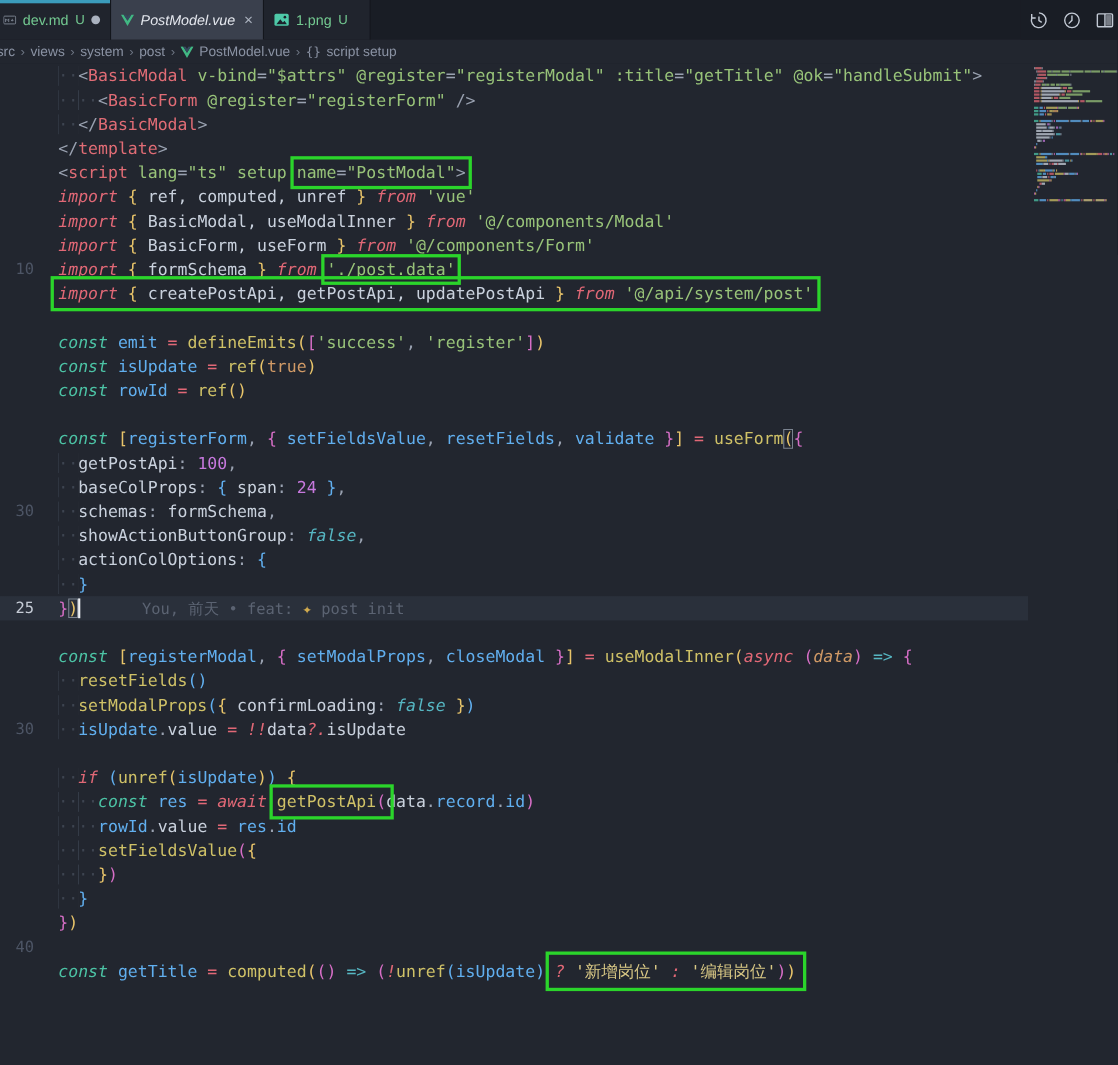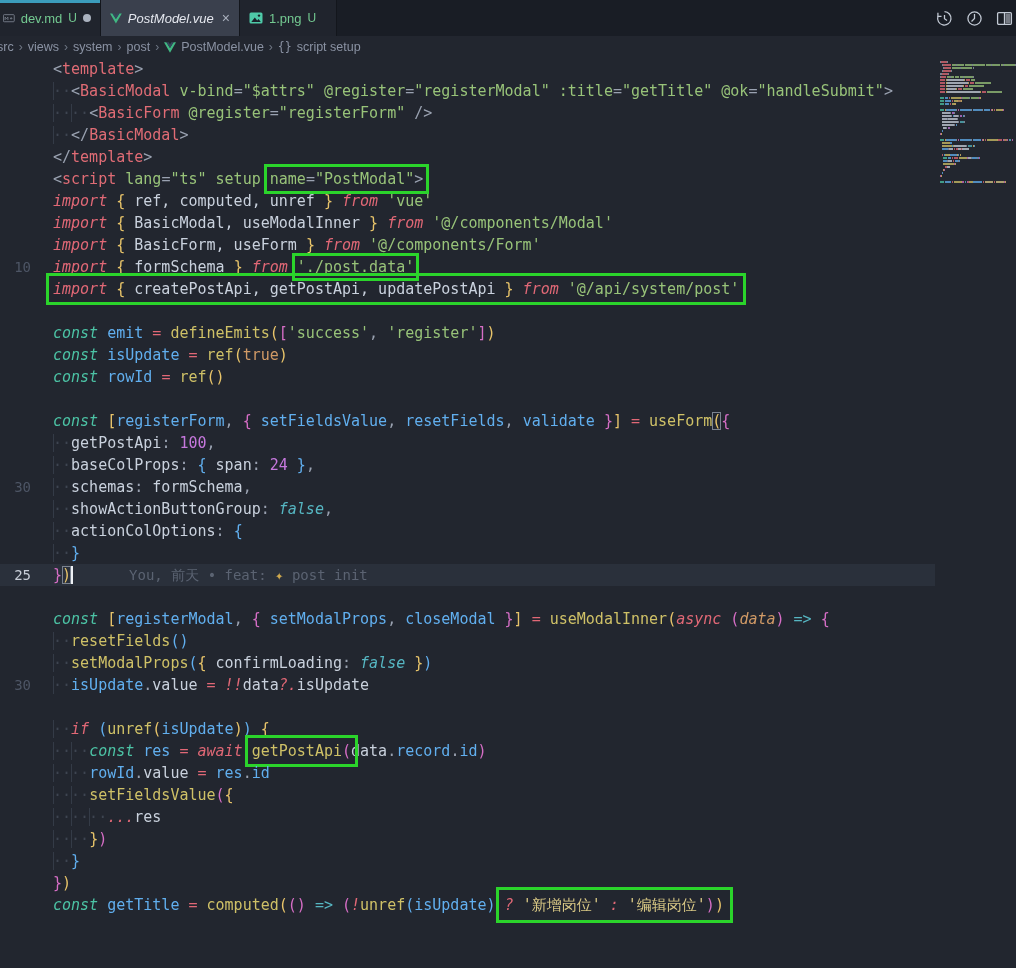--- a/index.html
+++ b/index.html
@@ -120,21 +120,20 @@
       <polygon points="3,0 5.8,0 7.5,2.7 9.2,0 12,0 7.5,7" fill="#35495e"></polygon>
     </svg>
     <span>PostModel.vue</span>
       <span class="sep">›</span>
     <span class="bc-sym">{}</span>
     <span>script setup</span>
   </div>
 
   <div class="editor">
     <div id="code">
-        <div class="row"><div class="ln"></div><div class="code"><span style="color: rgb(154, 162, 177);">&lt;</span><span style="color: rgb(224, 108, 117);">template</span><span style="color: rgb(154, 162, 177);">&gt;</span></div></div>
         <div class="row"><div class="ln"></div><div class="code"><span class="ws">··</span><span style="color: rgb(154, 162, 177);">&lt;</span><span style="color: rgb(224, 108, 117);">BasicModal</span><span style="color: rgb(201, 209, 221);"> </span><span style="color: rgb(152, 195, 121);">v-bind</span><span style="color: rgb(154, 162, 177);">=</span><span style="color: rgb(152, 195, 121);">"$attrs"</span><span style="color: rgb(201, 209, 221);"> </span><span style="color: rgb(152, 195, 121);">@register</span><span style="color: rgb(154, 162, 177);">=</span><span style="color: rgb(152, 195, 121);">"registerModal"</span><span style="color: rgb(201, 209, 221);"> </span><span style="color: rgb(152, 195, 121);">:title</span><span style="color: rgb(154, 162, 177);">=</span><span style="color: rgb(152, 195, 121);">"getTitle"</span><span style="color: rgb(201, 209, 221);"> </span><span style="color: rgb(152, 195, 121);">@ok</span><span style="color: rgb(154, 162, 177);">=</span><span style="color: rgb(152, 195, 121);">"handleSubmit"</span><span style="color: rgb(154, 162, 177);">&gt;</span></div></div>
         <div class="row"><div class="ln"></div><div class="code"><span class="ws">····</span><span style="color: rgb(154, 162, 177);">&lt;</span><span style="color: rgb(224, 108, 117);">BasicForm</span><span style="color: rgb(201, 209, 221);"> </span><span style="color: rgb(152, 195, 121);">@register</span><span style="color: rgb(154, 162, 177);">=</span><span style="color: rgb(152, 195, 121);">"registerForm"</span><span style="color: rgb(201, 209, 221);"> </span><span style="color: rgb(154, 162, 177);">/&gt;</span></div></div>
         <div class="row"><div class="ln"></div><div class="code"><span class="ws">··</span><span style="color: rgb(154, 162, 177);">&lt;/</span><span style="color: rgb(224, 108, 117);">BasicModal</span><span style="color: rgb(154, 162, 177);">&gt;</span></div></div>
         <div class="row"><div class="ln"></div><div class="code"><span style="color: rgb(154, 162, 177);">&lt;/</span><span style="color: rgb(224, 108, 117);">template</span><span style="color: rgb(154, 162, 177);">&gt;</span></div></div>
         <div class="row"><div class="ln"></div><div class="code"><span style="color: rgb(154, 162, 177);">&lt;</span><span style="color: rgb(224, 108, 117);">script</span><span style="color: rgb(201, 209, 221);"> </span><span style="color: rgb(152, 195, 121);">lang</span><span style="color: rgb(154, 162, 177);">=</span><span style="color: rgb(152, 195, 121);">"ts"</span><span style="color: rgb(201, 209, 221);"> </span><span style="color: rgb(152, 195, 121);">setup</span><span style="color: rgb(201, 209, 221);"> </span><span class="anno a1"><span style="color: rgb(152, 195, 121);">name</span><span style="color: rgb(154, 162, 177);">=</span><span style="color: rgb(152, 195, 121);">"PostModal"</span><span style="color: rgb(154, 162, 177);">&gt;</span></span></div></div>
         <div class="row"><div class="ln"></div><div class="code"><span class="it" style="color: rgb(225, 104, 118);">import</span><span style="color: rgb(201, 209, 221);"> </span><span style="color: rgb(232, 196, 106);">{</span><span style="color: rgb(201, 209, 221);"> ref, computed, unref </span><span style="color: rgb(232, 196, 106);">}</span><span style="color: rgb(201, 209, 221);"> </span><span class="it" style="color: rgb(225, 104, 118);">from</span><span style="color: rgb(201, 209, 221);"> </span><span style="color: rgb(152, 195, 121);">'vue'</span></div></div>
         <div class="row"><div class="ln"></div><div class="code"><span class="it" style="color: rgb(225, 104, 118);">import</span><span style="color: rgb(201, 209, 221);"> </span><span style="color: rgb(232, 196, 106);">{</span><span style="color: rgb(201, 209, 221);"> BasicModal, useModalInner </span><span style="color: rgb(232, 196, 106);">}</span><span style="color: rgb(201, 209, 221);"> </span><span class="it" style="color: rgb(225, 104, 118);">from</span><span style="color: rgb(201, 209, 221);"> </span><span style="color: rgb(152, 195, 121);">'@/components/Modal'</span></div></div>
         <div class="row"><div class="ln"></div><div class="code"><span class="it" style="color: rgb(225, 104, 118);">import</span><span style="color: rgb(201, 209, 221);"> </span><span style="color: rgb(232, 196, 106);">{</span><span style="color: rgb(201, 209, 221);"> BasicForm, useForm </span><span style="color: rgb(232, 196, 106);">}</span><span style="color: rgb(201, 209, 221);"> </span><span class="it" style="color: rgb(225, 104, 118);">from</span><span style="color: rgb(201, 209, 221);"> </span><span style="color: rgb(152, 195, 121);">'@/components/Form'</span></div></div>
         <div class="row"><div class="ln">10</div><div class="code"><span class="it" style="color: rgb(225, 104, 118);">import</span><span style="color: rgb(201, 209, 221);"> </span><span style="color: rgb(232, 196, 106);">{</span><span style="color: rgb(201, 209, 221);"> formSchema </span><span style="color: rgb(232, 196, 106);">}</span><span style="color: rgb(201, 209, 221);"> </span><span class="it" style="color: rgb(225, 104, 118);">from</span><span style="color: rgb(201, 209, 221);"> </span><span class="anno a2"><span style="color: rgb(152, 195, 121);">'./post.data'</span></span></div></div>
         <div class="row"><div class="ln"></div><div class="code"><span class="anno a3"><span class="it" style="color: rgb(225, 104, 118);">import</span><span style="color: rgb(201, 209, 221);"> </span><span style="color: rgb(232, 196, 106);">{</span><span style="color: rgb(201, 209, 221);"> createPostApi, getPostApi, updatePostApi </span><span style="color: rgb(232, 196, 106);">}</span><span style="color: rgb(201, 209, 221);"> </span><span class="it" style="color: rgb(225, 104, 118);">from</span><span style="color: rgb(201, 209, 221);"> </span><span style="color: rgb(152, 195, 121);">'@/api/system/post'</span></span></div></div>
@@ -154,24 +153,24 @@
         <div class="row"><div class="ln"></div><div class="code"></div></div>
         <div class="row"><div class="ln"></div><div class="code"><span class="it" style="color: rgb(76, 195, 165);">const</span><span style="color: rgb(201, 209, 221);"> </span><span style="color: rgb(232, 196, 106);">[</span><span style="color: rgb(97, 175, 239);">registerModal</span><span style="color: rgb(154, 162, 177);">,</span><span style="color: rgb(201, 209, 221);"> </span><span style="color: rgb(214, 110, 198);">{</span><span style="color: rgb(201, 209, 221);"> </span><span style="color: rgb(97, 175, 239);">setModalProps</span><span style="color: rgb(154, 162, 177);">,</span><span style="color: rgb(201, 209, 221);"> </span><span style="color: rgb(97, 175, 239);">closeModal</span><span style="color: rgb(201, 209, 221);"> </span><span style="color: rgb(214, 110, 198);">}</span><span style="color: rgb(232, 196, 106);">]</span><span style="color: rgb(201, 209, 221);"> </span><span style="color: rgb(225, 104, 118);">=</span><span style="color: rgb(201, 209, 221);"> </span><span style="color: rgb(207, 193, 103);">useModalInner</span><span style="color: rgb(232, 196, 106);">(</span><span class="it" style="color: rgb(225, 104, 118);">async</span><span style="color: rgb(201, 209, 221);"> </span><span style="color: rgb(214, 110, 198);">(</span><span class="it" style="color: rgb(209, 154, 102);">data</span><span style="color: rgb(214, 110, 198);">)</span><span style="color: rgb(201, 209, 221);"> </span><span style="color: rgb(86, 182, 194);">=&gt;</span><span style="color: rgb(201, 209, 221);"> </span><span style="color: rgb(214, 110, 198);">{</span></div></div>
         <div class="row"><div class="ln"></div><div class="code"><span class="ws">··</span><span style="color: rgb(207, 193, 103);">resetFields</span><span style="color: rgb(97, 175, 239);">(</span><span style="color: rgb(97, 175, 239);">)</span></div></div>
         <div class="row"><div class="ln"></div><div class="code"><span class="ws">··</span><span style="color: rgb(207, 193, 103);">setModalProps</span><span style="color: rgb(97, 175, 239);">(</span><span style="color: rgb(232, 196, 106);">{</span><span style="color: rgb(201, 209, 221);"> confirmLoading</span><span style="color: rgb(154, 162, 177);">:</span><span style="color: rgb(201, 209, 221);"> </span><span class="it" style="color: rgb(86, 182, 194);">false</span><span style="color: rgb(201, 209, 221);"> </span><span style="color: rgb(232, 196, 106);">}</span><span style="color: rgb(97, 175, 239);">)</span></div></div>
         <div class="row"><div class="ln">30</div><div class="code"><span class="ws">··</span><span style="color: rgb(97, 175, 239);">isUpdate</span><span style="color: rgb(154, 162, 177);">.</span><span style="color: rgb(201, 209, 221);">value</span><span style="color: rgb(201, 209, 221);"> </span><span style="color: rgb(225, 104, 118);">=</span><span style="color: rgb(201, 209, 221);"> </span><span class="it" style="color: rgb(225, 104, 118);">!!</span><span style="color: rgb(201, 209, 221);">data</span><span class="it" style="color: rgb(225, 104, 118);">?.</span><span style="color: rgb(201, 209, 221);">isUpdate</span></div></div>
         <div class="row"><div class="ln"></div><div class="code"></div></div>
         <div class="row"><div class="ln"></div><div class="code"><span class="ws">··</span><span class="it" style="color: rgb(225, 104, 118);">if</span><span style="color: rgb(201, 209, 221);"> </span><span style="color: rgb(97, 175, 239);">(</span><span style="color: rgb(207, 193, 103);">unref</span><span style="color: rgb(232, 196, 106);">(</span><span style="color: rgb(97, 175, 239);">isUpdate</span><span style="color: rgb(232, 196, 106);">)</span><span style="color: rgb(97, 175, 239);">)</span><span style="color: rgb(201, 209, 221);"> </span><span style="color: rgb(232, 196, 106);">{</span></div></div>
         <div class="row"><div class="ln"></div><div class="code"><span class="ws">····</span><span class="it" style="color: rgb(76, 195, 165);">const</span><span style="color: rgb(201, 209, 221);"> </span><span style="color: rgb(97, 175, 239);">res</span><span style="color: rgb(201, 209, 221);"> </span><span style="color: rgb(225, 104, 118);">=</span><span style="color: rgb(201, 209, 221);"> </span><span class="it" style="color: rgb(225, 104, 118);">await</span><span style="color: rgb(201, 209, 221);"> </span><span class="anno a4"><span style="color: rgb(207, 193, 103);">getPostApi</span><span style="color: rgb(214, 110, 198);">(</span></span><span style="color: rgb(201, 209, 221);">data</span><span style="color: rgb(154, 162, 177);">.</span><span style="color: rgb(97, 175, 239);">record</span><span style="color: rgb(154, 162, 177);">.</span><span style="color: rgb(97, 175, 239);">id</span><span style="color: rgb(214, 110, 198);">)</span></div></div>
         <div class="row"><div class="ln"></div><div class="code"><span class="ws">····</span><span style="color: rgb(97, 175, 239);">rowId</span><span style="color: rgb(154, 162, 177);">.</span><span style="color: rgb(201, 209, 221);">value</span><span style="color: rgb(201, 209, 221);"> </span><span style="color: rgb(225, 104, 118);">=</span><span style="color: rgb(201, 209, 221);"> </span><span style="color: rgb(97, 175, 239);">res</span><span style="color: rgb(154, 162, 177);">.</span><span style="color: rgb(97, 175, 239);">id</span></div></div>
         <div class="row"><div class="ln"></div><div class="code"><span class="ws">····</span><span style="color: rgb(207, 193, 103);">setFieldsValue</span><span style="color: rgb(214, 110, 198);">(</span><span style="color: rgb(232, 196, 106);">{</span></div></div>
-        <div class="row"><div class="ln"></div><div class="code"><span class="ws">······</span><span class="it" style="color: rgb(225, 104, 118);">...</span><span style="color: rgb(201, 209, 221);">res</span></div></div>
         <div class="row"><div class="ln"></div><div class="code"><span class="ws">····</span><span style="color: rgb(232, 196, 106);">}</span><span style="color: rgb(214, 110, 198);">)</span></div></div>
         <div class="row"><div class="ln"></div><div class="code"><span class="ws">··</span><span style="color: rgb(97, 175, 239);">}</span></div></div>
         <div class="row"><div class="ln"></div><div class="code"><span style="color: rgb(214, 110, 198);">}</span><span style="color: rgb(232, 196, 106);">)</span></div></div>
+        <div class="row"><div class="ln">40</div><div class="code"></div></div>
         <div class="row"><div class="ln"></div><div class="code"><span class="it" style="color: rgb(76, 195, 165);">const</span><span style="color: rgb(201, 209, 221);"> </span><span style="color: rgb(97, 175, 239);">getTitle</span><span style="color: rgb(201, 209, 221);"> </span><span style="color: rgb(225, 104, 118);">=</span><span style="color: rgb(201, 209, 221);"> </span><span style="color: rgb(207, 193, 103);">computed</span><span style="color: rgb(232, 196, 106);">(</span><span style="color: rgb(214, 110, 198);">(</span><span style="color: rgb(214, 110, 198);">)</span><span style="color: rgb(201, 209, 221);"> </span><span style="color: rgb(86, 182, 194);">=&gt;</span><span style="color: rgb(201, 209, 221);"> </span><span style="color: rgb(214, 110, 198);">(</span><span class="it" style="color: rgb(225, 104, 118);">!</span><span style="color: rgb(207, 193, 103);">unref</span><span style="color: rgb(97, 175, 239);">(</span><span style="color: rgb(97, 175, 239);">isUpdate</span><span style="color: rgb(97, 175, 239);">)</span><span style="color: rgb(201, 209, 221);"> </span><span class="anno a5"><span class="it" style="color: rgb(225, 104, 118);">?</span><span style="color: rgb(201, 209, 221);"> </span><span style="color: rgb(217, 200, 133);">'新增岗位'</span><span style="color: rgb(201, 209, 221);"> </span><span class="it" style="color: rgb(225, 104, 118);">:</span><span style="color: rgb(201, 209, 221);"> </span><span style="color: rgb(217, 200, 133);">'编辑岗位'</span><span style="color: rgb(214, 110, 198);">)</span><span style="color: rgb(232, 196, 106);">)</span></span></div></div>
       </div>
     <div class="minimap" id="minimap">
         <div class="mrow" style="padding-left: 0px;"><i style="width: 1px; background: rgb(154, 162, 177); opacity: 0.75;"></i><i style="width: 6.4px; background: rgb(224, 108, 117); opacity: 0.75;"></i><i style="width: 1px; background: rgb(154, 162, 177); opacity: 0.75;"></i></div>
         <div class="mrow" style="padding-left: 1.6px;"><i style="width: 1px; background: rgb(154, 162, 177); opacity: 0.75;"></i><i style="width: 8px; background: rgb(224, 108, 117); opacity: 0.75;"></i><i style="width: 1px; background: rgb(201, 209, 221); opacity: 0;"></i><i style="width: 4.8px; background: rgb(152, 195, 121); opacity: 0.75;"></i><i style="width: 1px; background: rgb(154, 162, 177); opacity: 0.75;"></i><i style="width: 6.4px; background: rgb(152, 195, 121); opacity: 0.75;"></i><i style="width: 1px; background: rgb(201, 209, 221); opacity: 0;"></i><i style="width: 7.2px; background: rgb(152, 195, 121); opacity: 0.75;"></i><i style="width: 1px; background: rgb(154, 162, 177); opacity: 0.75;"></i><i style="width: 12px; background: rgb(152, 195, 121); opacity: 0.75;"></i><i style="width: 1px; background: rgb(201, 209, 221); opacity: 0;"></i><i style="width: 4.8px; background: rgb(152, 195, 121); opacity: 0.75;"></i><i style="width: 1px; background: rgb(154, 162, 177); opacity: 0.75;"></i><i style="width: 8px; background: rgb(152, 195, 121); opacity: 0.75;"></i><i style="width: 1px; background: rgb(201, 209, 221); opacity: 0;"></i><i style="width: 2.4px; background: rgb(152, 195, 121); opacity: 0.75;"></i><i style="width: 1px; background: rgb(154, 162, 177); opacity: 0.75;"></i><i style="width: 11.2px; background: rgb(152, 195, 121); opacity: 0.75;"></i><i style="width: 1px; background: rgb(154, 162, 177); opacity: 0.75;"></i></div>
         <div class="mrow" style="padding-left: 3.2px;"><i style="width: 1px; background: rgb(154, 162, 177); opacity: 0.75;"></i><i style="width: 7.2px; background: rgb(224, 108, 117); opacity: 0.75;"></i><i style="width: 1px; background: rgb(201, 209, 221); opacity: 0;"></i><i style="width: 7.2px; background: rgb(152, 195, 121); opacity: 0.75;"></i><i style="width: 1px; background: rgb(154, 162, 177); opacity: 0.75;"></i><i style="width: 11.2px; background: rgb(152, 195, 121); opacity: 0.75;"></i><i style="width: 1px; background: rgb(201, 209, 221); opacity: 0;"></i><i style="width: 1.6px; background: rgb(154, 162, 177); opacity: 0.75;"></i></div>
         <div class="mrow" style="padding-left: 1.6px;"><i style="width: 1.6px; background: rgb(154, 162, 177); opacity: 0.75;"></i><i style="width: 8px; background: rgb(224, 108, 117); opacity: 0.75;"></i><i style="width: 1px; background: rgb(154, 162, 177); opacity: 0.75;"></i></div>
         <div class="mrow" style="padding-left: 0px;"><i style="width: 1.6px; background: rgb(154, 162, 177); opacity: 0.75;"></i><i style="width: 6.4px; background: rgb(224, 108, 117); opacity: 0.75;"></i><i style="width: 1px; background: rgb(154, 162, 177); opacity: 0.75;"></i></div>
         <div class="mrow" style="padding-left: 0px;"><i style="width: 1px; background: rgb(154, 162, 177); opacity: 0.75;"></i><i style="width: 4.8px; background: rgb(224, 108, 117); opacity: 0.75;"></i><i style="width: 1px; background: rgb(201, 209, 221); opacity: 0;"></i><i style="width: 3.2px; background: rgb(152, 195, 121); opacity: 0.75;"></i><i style="width: 1px; background: rgb(154, 162, 177); opacity: 0.75;"></i><i style="width: 3.2px; background: rgb(152, 195, 121); opacity: 0.75;"></i><i style="width: 1px; background: rgb(201, 209, 221); opacity: 0;"></i><i style="width: 4px; background: rgb(152, 195, 121); opacity: 0.75;"></i><i style="width: 1px; background: rgb(201, 209, 221); opacity: 0;"></i><i style="width: 3.2px; background: rgb(152, 195, 121); opacity: 0.75;"></i><i style="width: 1px; background: rgb(154, 162, 177); opacity: 0.75;"></i><i style="width: 8.8px; background: rgb(152, 195, 121); opacity: 0.75;"></i><i style="width: 1px; background: rgb(154, 162, 177); opacity: 0.75;"></i></div>
         <div class="mrow" style="padding-left: 0px;"><i style="width: 4.8px; background: rgb(225, 104, 118); opacity: 0.75;"></i><i style="width: 1px; background: rgb(201, 209, 221); opacity: 0;"></i><i style="width: 1px; background: rgb(232, 196, 106); opacity: 0.75;"></i><i style="width: 17.6px; background: rgb(201, 209, 221); opacity: 0.75;"></i><i style="width: 1px; background: rgb(232, 196, 106); opacity: 0.75;"></i><i style="width: 1px; background: rgb(201, 209, 221); opacity: 0;"></i><i style="width: 3.2px; background: rgb(225, 104, 118); opacity: 0.75;"></i><i style="width: 1px; background: rgb(201, 209, 221); opacity: 0;"></i><i style="width: 4px; background: rgb(152, 195, 121); opacity: 0.75;"></i></div>

